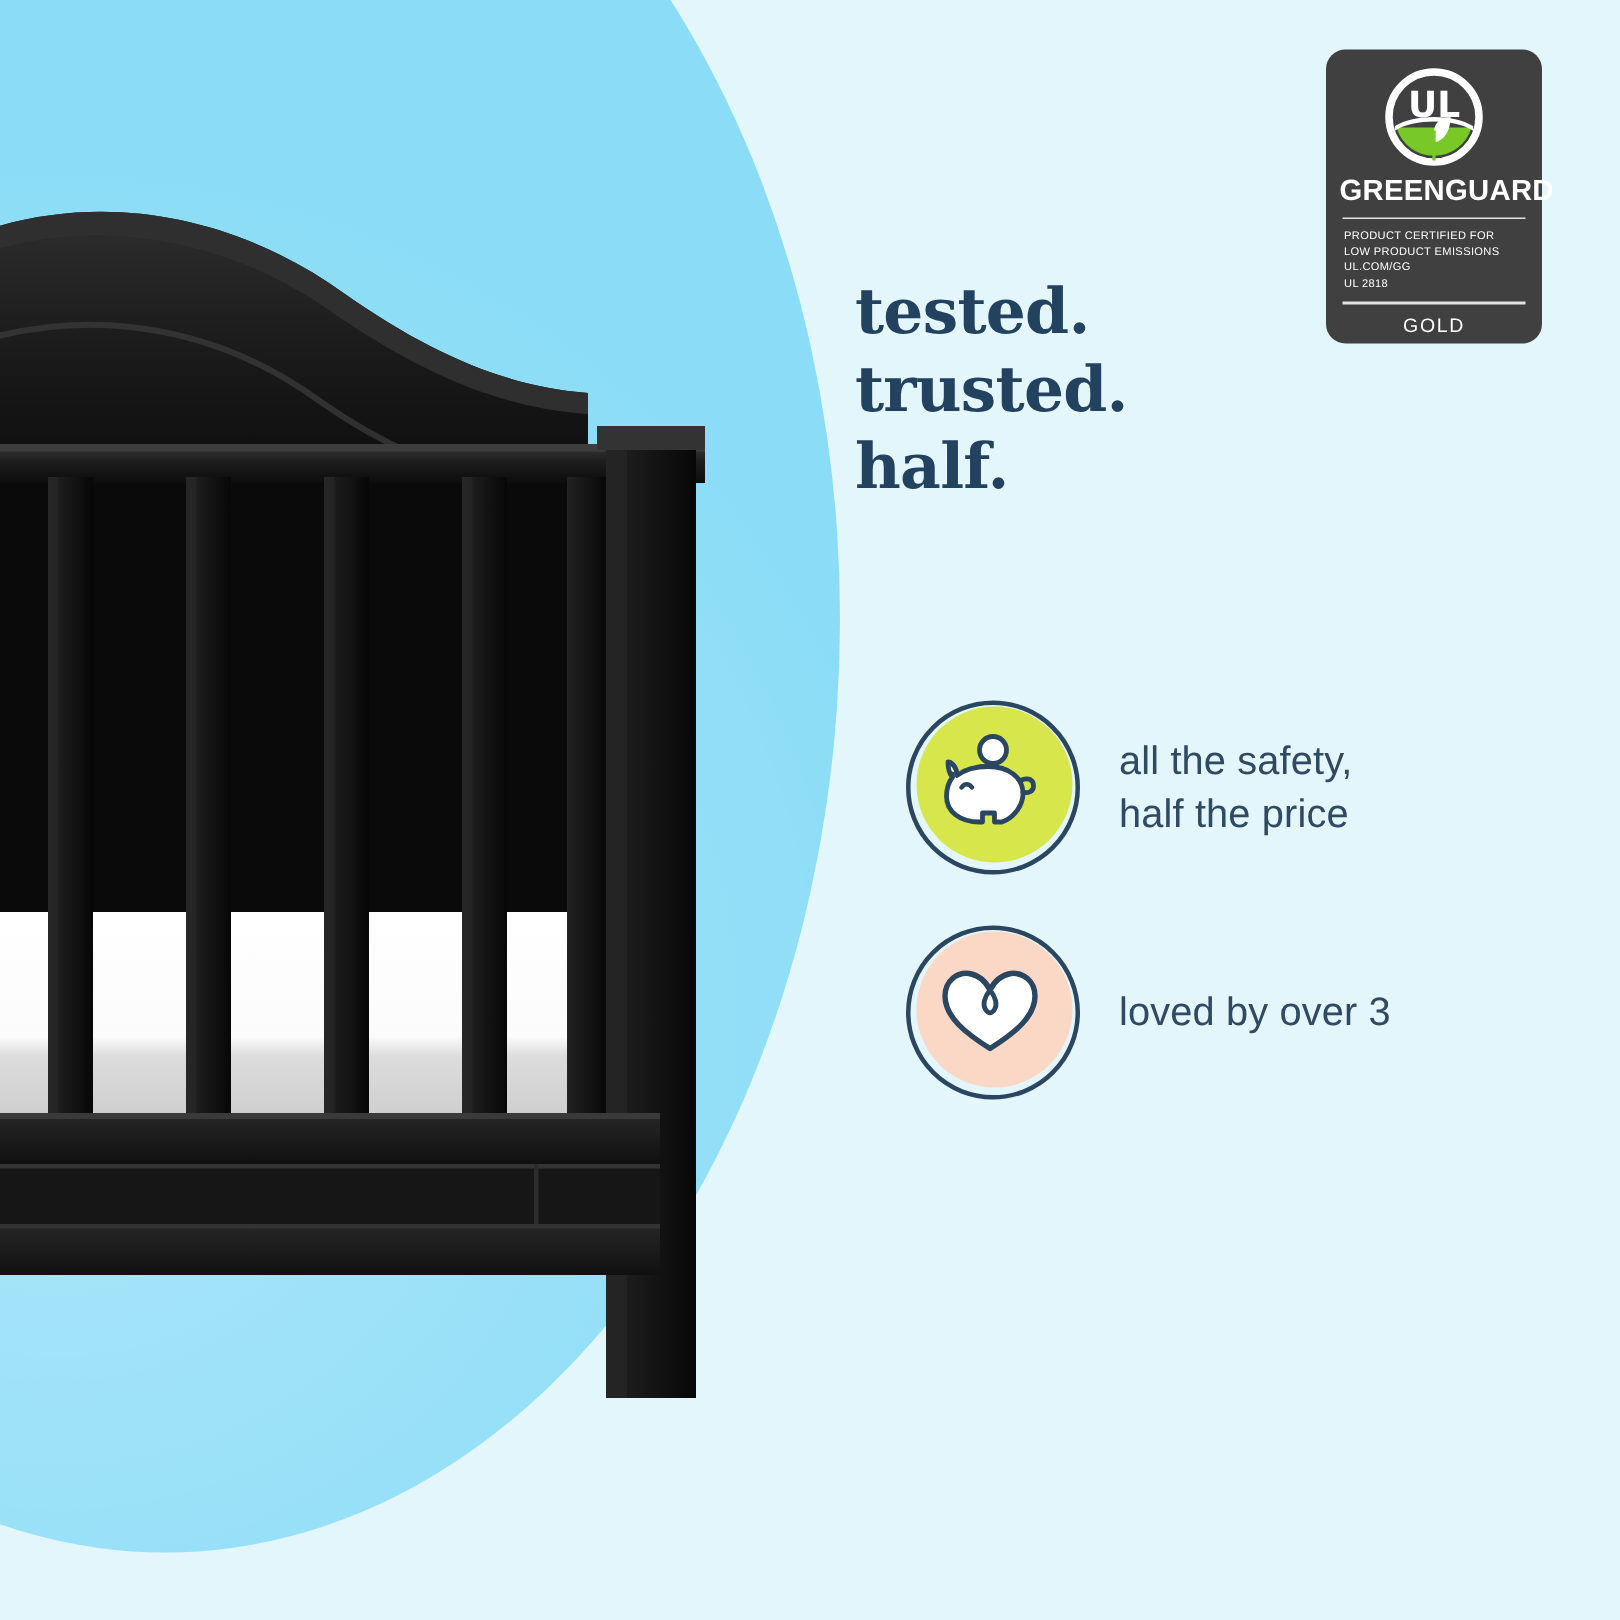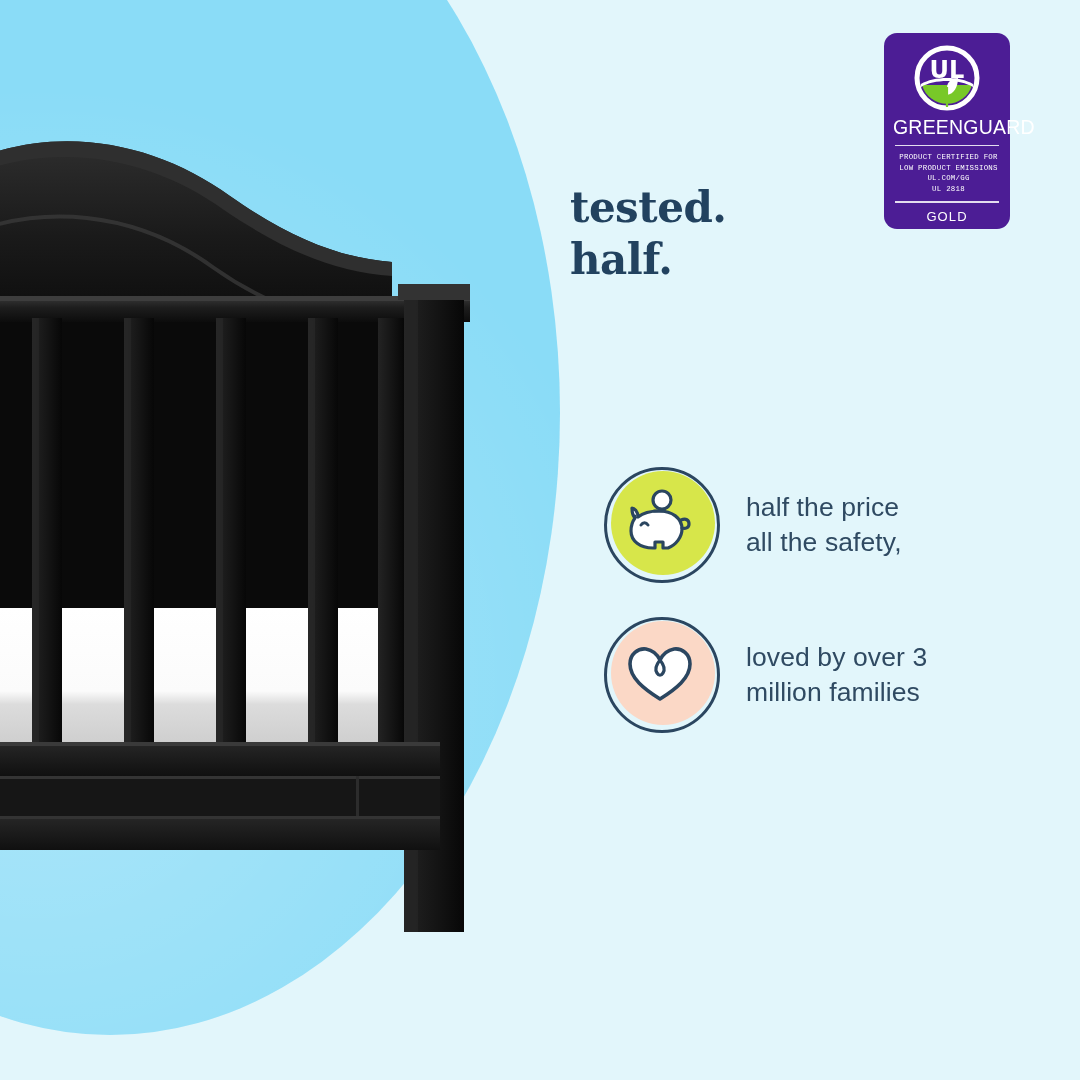--- a/index.html
+++ b/index.html
@@ -48,53 +48,52 @@
     width: 500px;
     height: 1080px;
   }
   .crib svg { display: block; }
 
   
   .badge {
     position: absolute;
     left: 884px;
     top: 33px;
-    width: 126px;
+    width: 144px;
     height: 196px;
-    background: #4c1d95;
+    background: #404040;
     border-radius: 13px;
     color: #ffffff;
     text-align: center;
     box-sizing: border-box;
     padding: 10px 9px 8px 9px;
   }
   .badge-mark {
     width: 66px;
     height: 66px;
     margin: 2px auto 0 auto;
   }
   .badge-title {
     font-size: 19.5px;
-    font-weight: normal;
+    font-weight: bold;
     letter-spacing: .2px;
     margin-top: 7px;
     line-height: 1;
   }
   .badge-rule {
     height: 1.5px;
     background: rgba(255,255,255,.85);
     margin: 7px 2px 6px 2px;
   }
   .badge-lines {
-    text-align: center;
+    text-align: left;
     font-size: 7.4px;
     line-height: 1.42;
     letter-spacing: .25px;
     padding-left: 3px;
-    font-family: Liberation Mono, monospace;
   }
   .badge-gold {
     font-size: 13px;
     letter-spacing: 1.1px;
     margin-top: 6px;
   }
 
   
   .headline {
     position: absolute;
@@ -269,20 +268,21 @@
       <div>LOW PRODUCT EMISSIONS</div>
       <div>UL.COM/GG</div>
       <div>UL 2818</div>
     </div>
     <div class="badge-rule"></div>
     <div class="badge-gold">GOLD</div>
   </div>
 
   <div class="headline">
     <div>tested.</div>
+    <div>trusted.</div>
     <div>half.</div>
   </div>
 
   <div class="features">
 
     <div class="feature">
       <div class="feature-icon">
         <div class="disc" style="background:#d7e64a"></div>
         <div class="ring"></div>
         <svg width="70" height="70" viewBox="0 0 70 70" xmlns="http://www.w3.org/2000/svg">
@@ -293,38 +293,37 @@
                      L 39,55 L 39,61 L 44,61 C 52,58 58,50 58,42
                      C 58,31 48,24 35,24 C 27,24 19,26 14,30 Z"></path>
             <path d="M 57,33 C 62,31 65,33 65,37 C 65,41 61,42 58,41" fill="none"></path>
             <path d="M 30,24 L 40,24" fill="none" stroke-width="3"></path>
           </g>
           <path d="M 17,38 C 19,35 22,35 24,38" stroke="#2b4660" stroke-width="3" fill="none" stroke-linecap="round"></path>
           <circle cx="11" cy="29" r="1.6" fill="#2b4660"></circle>
         </svg>
       </div>
       <div class="feature-label">
+        <div>all the safety,</div>
         <div>half the price</div>
-        <div>all the safety,</div>
       </div>
     </div>
 
 
     <div class="feature">
       <div class="feature-icon">
         <div class="disc" style="background:#fbd8c6"></div>
         <div class="ring"></div>
         <svg width="72" height="72" viewBox="0 0 72 72" xmlns="http://www.w3.org/2000/svg">
           <path d="M 36,62 C 20,52 6,41 6,27 C 6,17 14,11 22,12
                    C 28,13 33,17 36,23 C 39,17 44,13 50,12
                    C 58,11 66,17 66,27 C 66,41 52,52 36,62 Z" fill="#ffffff" stroke="#2b4660" stroke-width="3.6" stroke-linejoin="round"></path>
           <path d="M 36,23 C 32,28 31,33 33,36 C 35,39 37,39 39,36
                    C 41,33 40,28 36,23 Z" fill="#ffffff" stroke="#2b4660" stroke-width="3.2" stroke-linejoin="round"></path>
         </svg>
       </div>
       <div class="feature-label">
         <div>loved by over 3</div>
-        <div>million families</div>
       </div>
     </div>
 
   </div>
 </div>
 
 </body></html>

